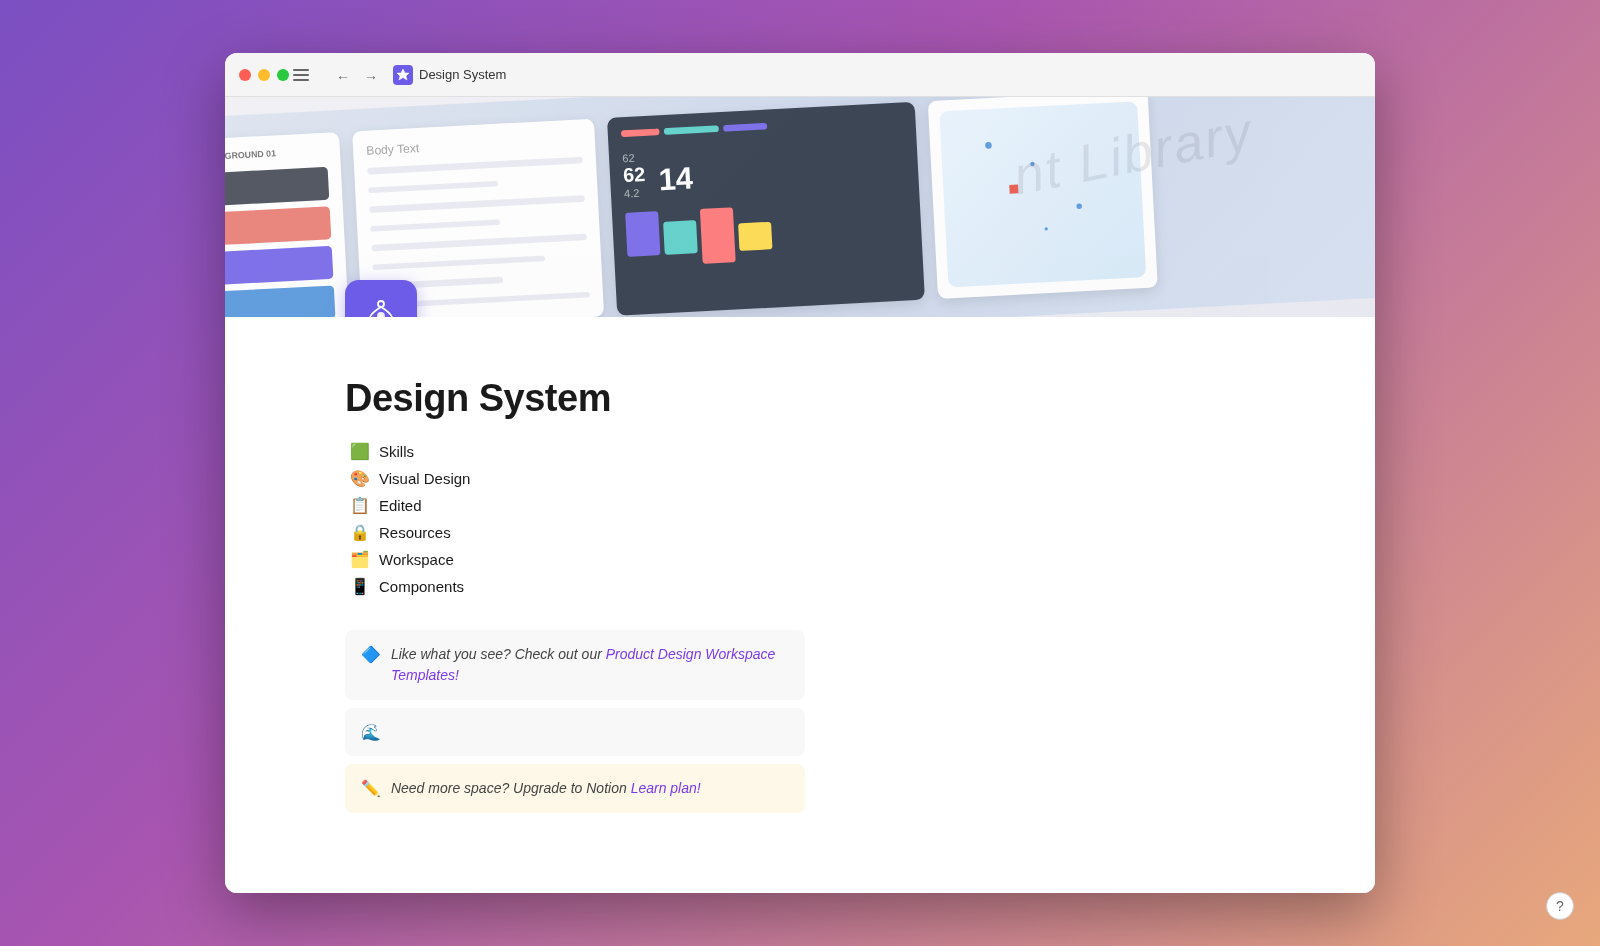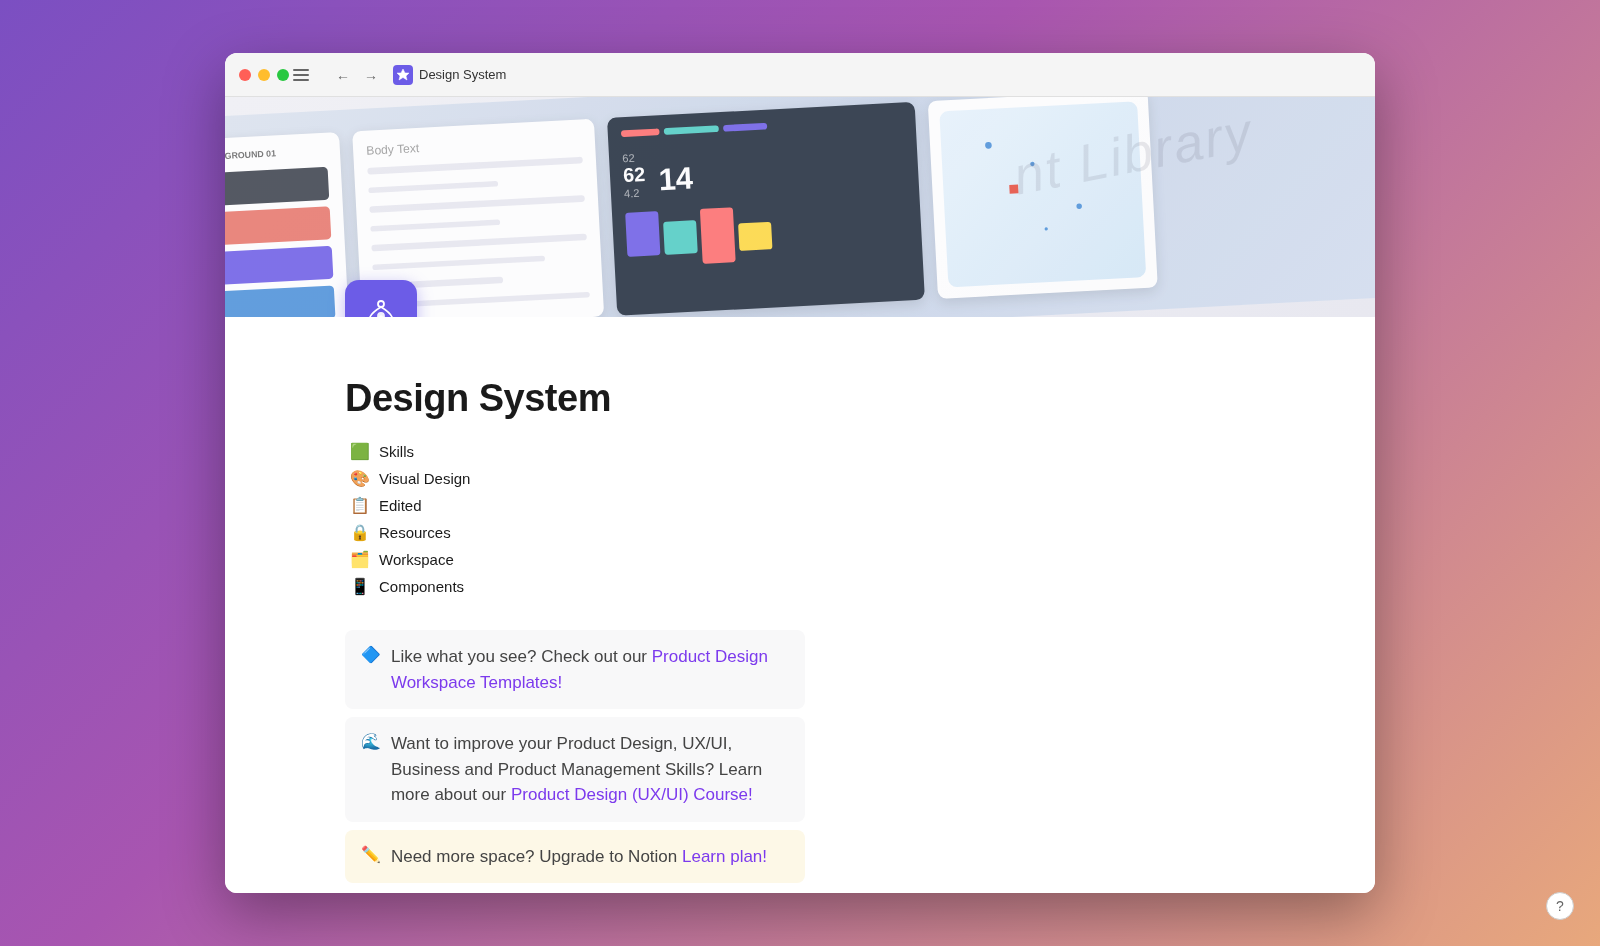--- a/index.html
+++ b/index.html
@@ -322,23 +322,24 @@
       background: #fdf8e7;
     }
 
     .info-card-icon {
       font-size: 16px;
       flex-shrink: 0;
       margin-top: 1px;
     }
 
     .info-card-text {
-      font-size: 17px;
+      font-size: 14px;
       color: #444;
       line-height: 1.5;
+      font-style: italic;
     }
 
     .info-card-text a, .info-card-link {
       color: #7c3aed;
       text-decoration: none;
       font-weight: 500;
     }
 
     
     .banner-text-overlay {
@@ -527,23 +528,20 @@
 
         <div class="info-card">
           <span class="info-card-icon">🔷</span>
           <div class="info-card-text">
             Like what you see? Check out our <a href="#">Product Design Workspace Templates!</a>
           </div>
         </div>
 
         <div class="info-card">
           <span class="info-card-icon">🌊</span>
-          <div class="info-card-text">
-            Want to improve your Product Design, UX/UI, Business and Product Management Skills? Learn more about our <a href="#">Product Design (UX/UI) Course!</a>
-          </div>
         </div>
 
         <div class="info-card yellow-bg">
           <span class="info-card-icon">✏️</span>
           <div class="info-card-text">
             Need more space? Upgrade to Notion <a href="#">Learn plan!</a>
           </div>
         </div>
 
       </div>

